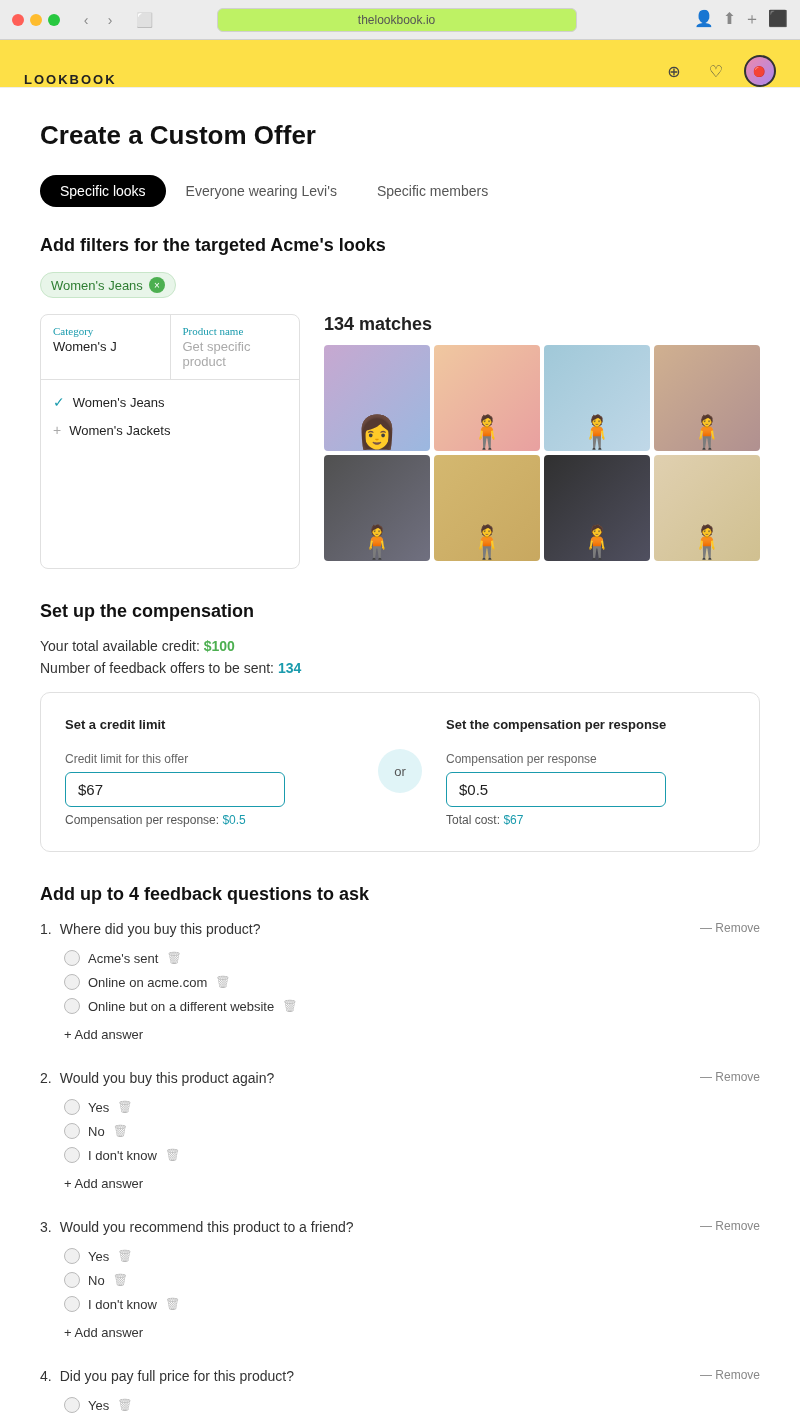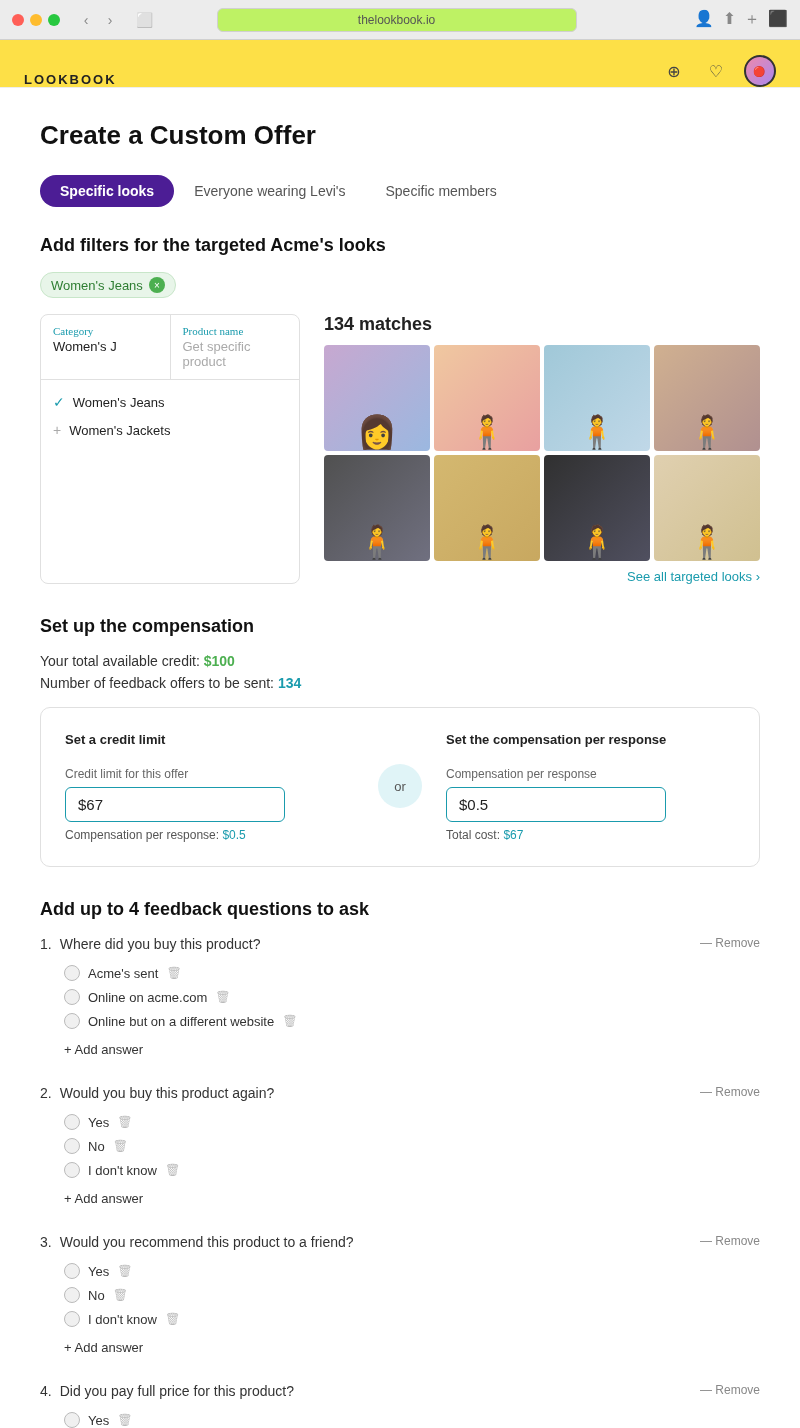--- a/index.html
+++ b/index.html
@@ -101,23 +101,23 @@
     .tab {
       padding: 8px 20px;
       border-radius: 20px;
       font-size: 14px;
       cursor: pointer;
       border: none;
       background: transparent;
       color: #555;
     }
     .tab.active {
-      background: #4c1d95;
+      background: #000000;
       color: white;
-      font-weight: 700;
+      font-weight: 400;
     }
 
     
     .section-title {
       font-size: 18px;
       font-weight: 600;
       color: #111;
       margin-bottom: 16px;
     }
 
@@ -475,23 +475,20 @@
         <div class="match-img-placeholder img6">
             <div class="img-content">🧍</div>
           </div>
         <div class="match-img-placeholder img7">
             <div class="img-content">🧍</div>
           </div>
         <div class="match-img-placeholder img8">
             <div class="img-content">🧍</div>
           </div>
       </div>
-      <span class="see-all-link">
-        <span>See all targeted looks</span> ›
-      </span>
     </div>
   </div>
 
   
   <div class="compensation-section">
     <h2 class="section-title">Set up the compensation</h2>
     <p class="credit-info">
       <span>Your total available credit:</span>
       <span class="credit-value">$100</span>
     </p>

